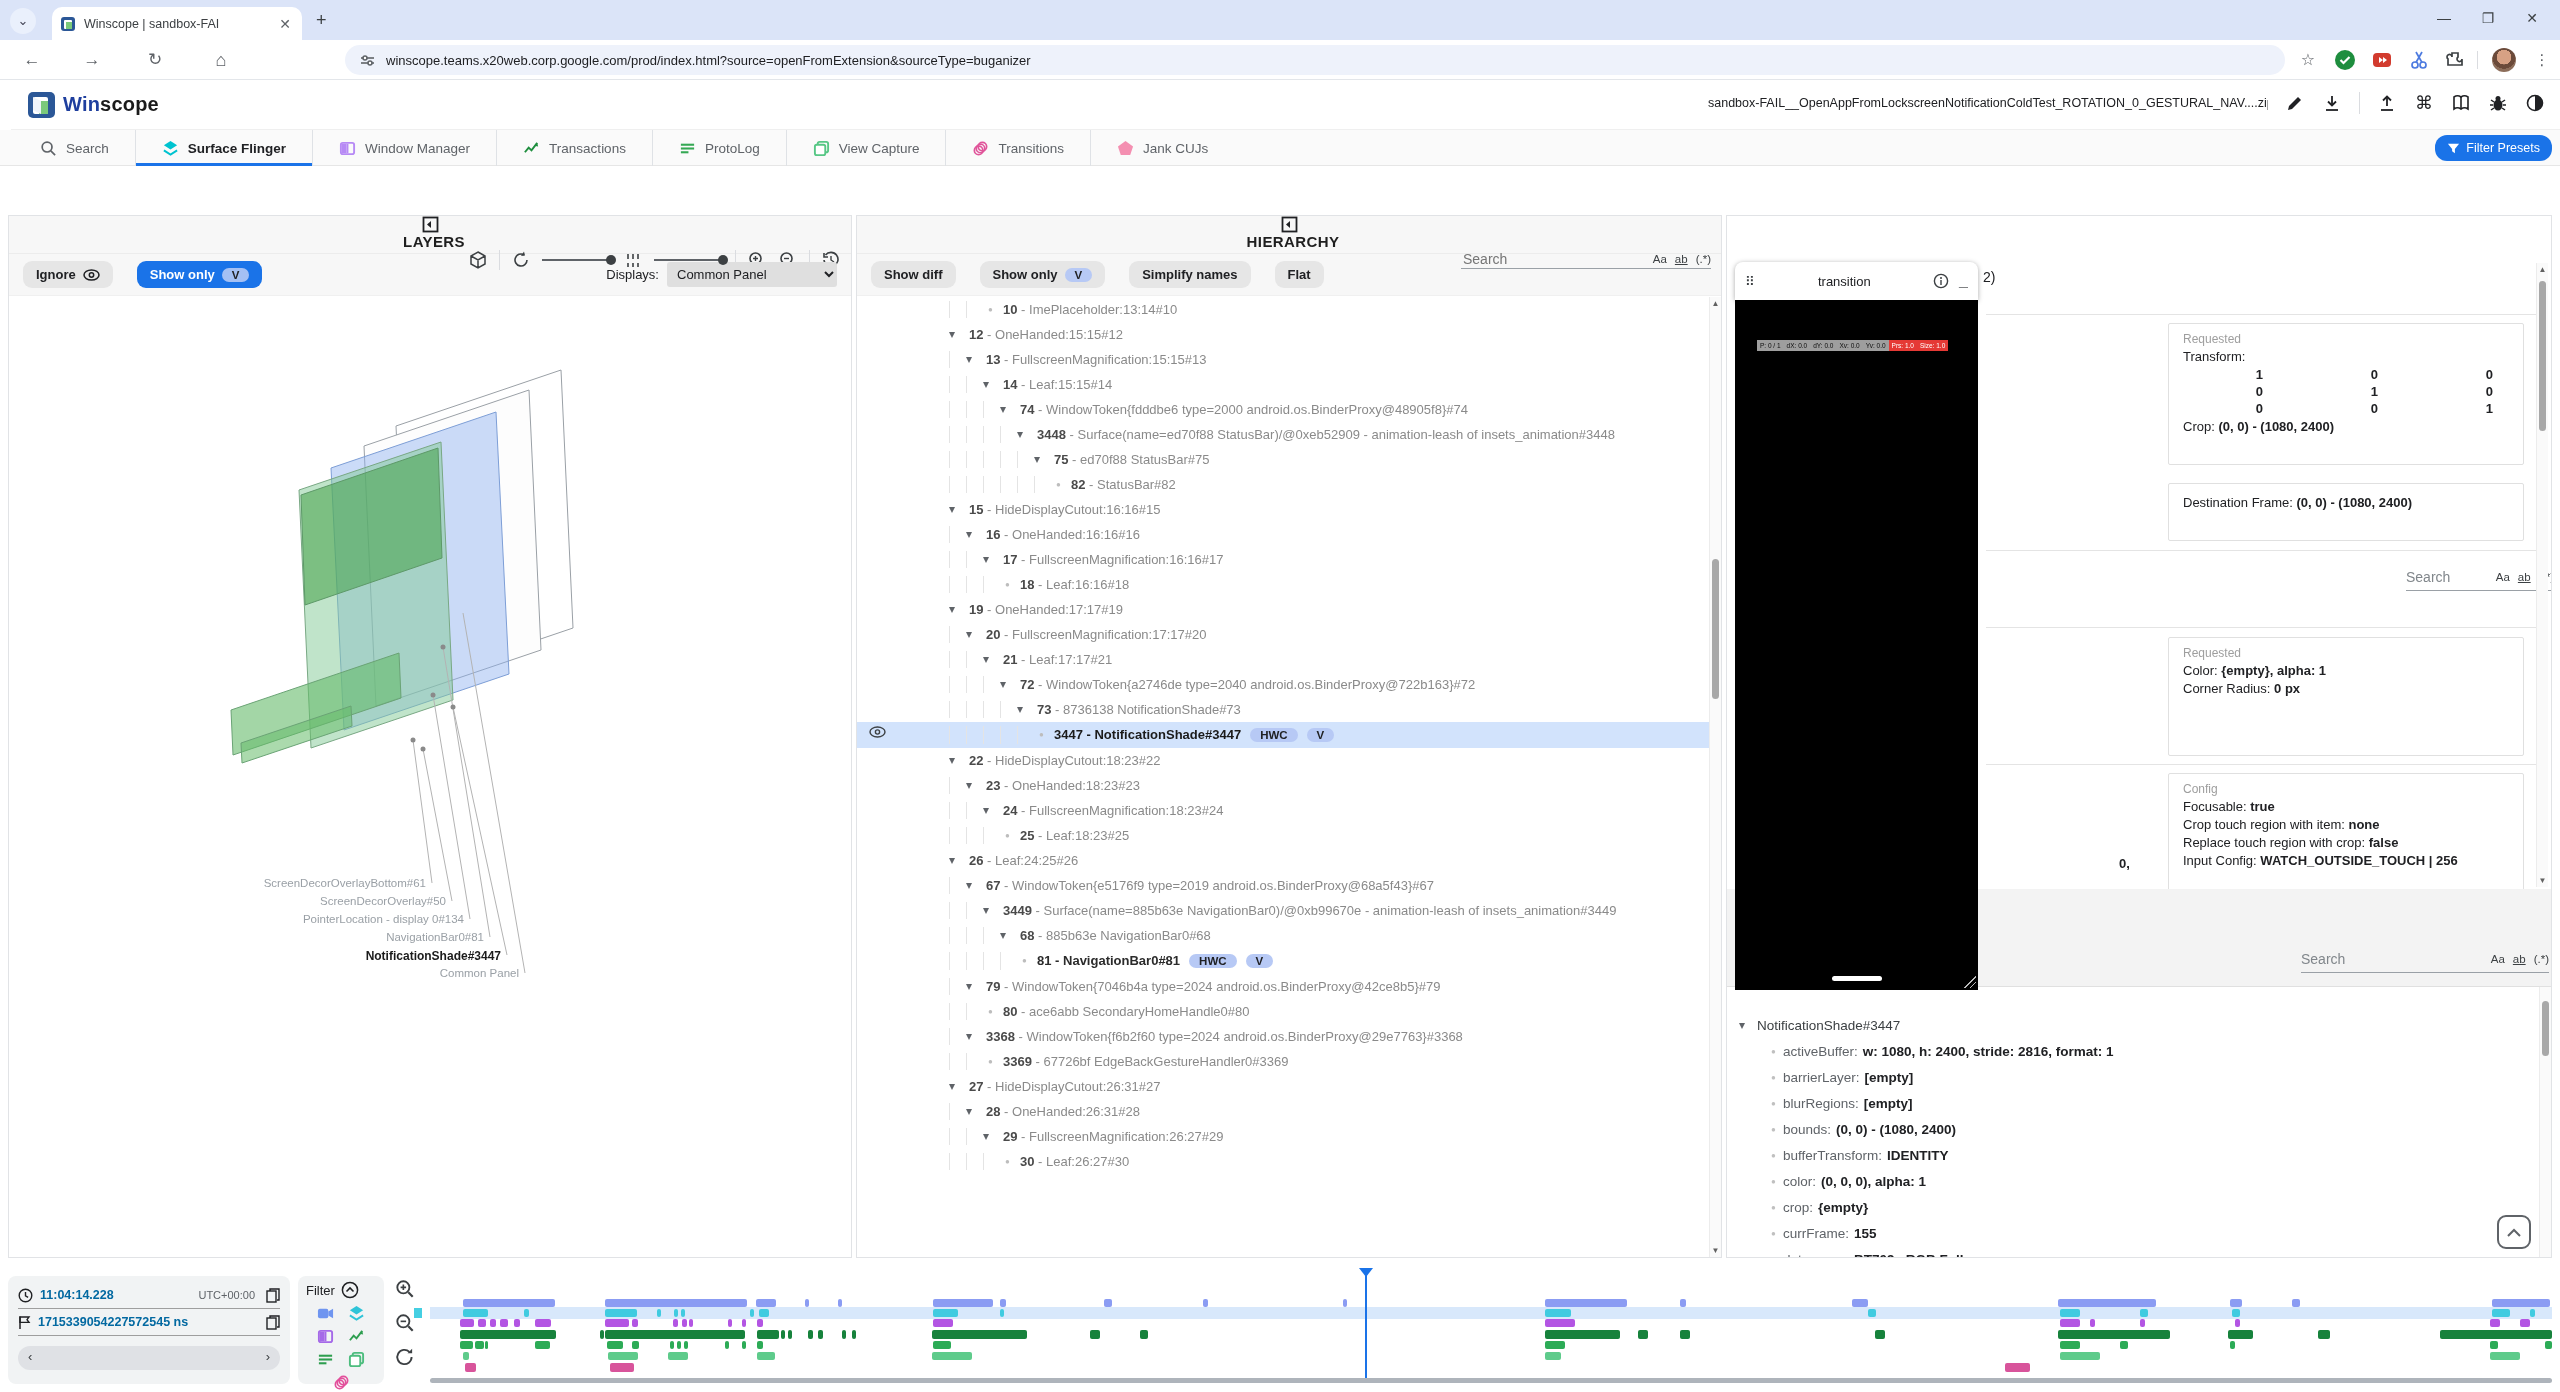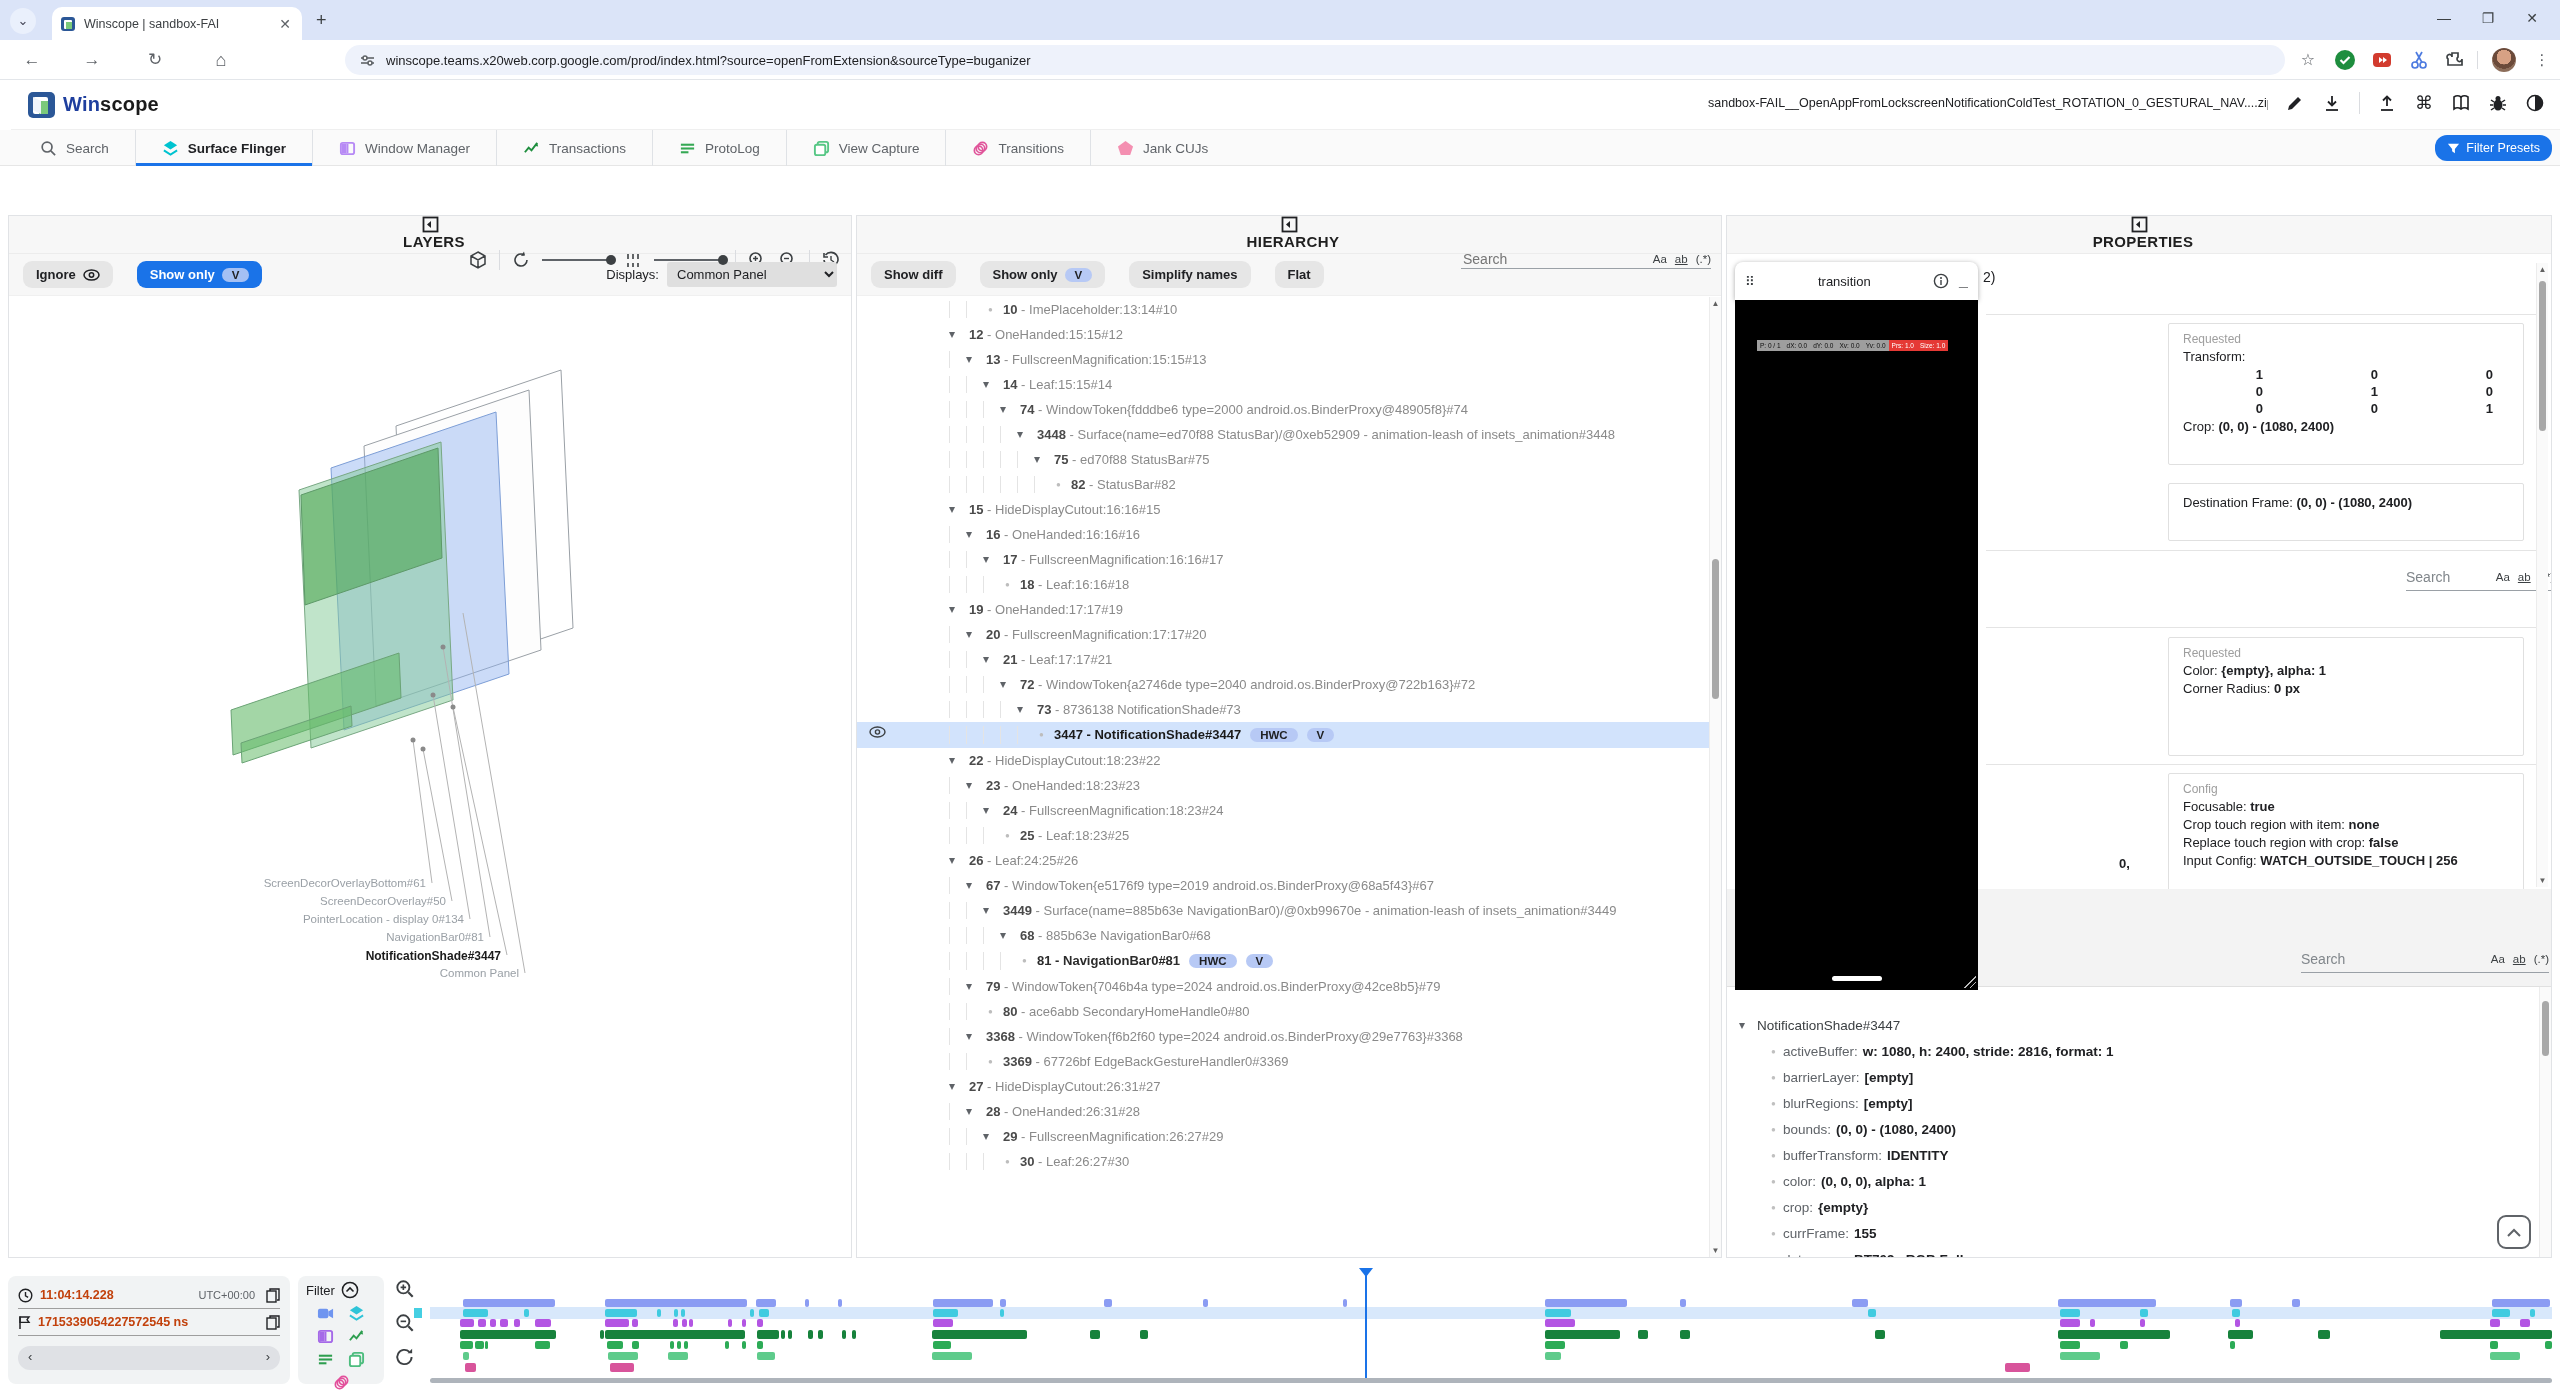--- a/index.html
+++ b/index.html
@@ -120,21 +120,21 @@
   #dbgstrip span{font-size:6.5px;line-height:11px;color:#0d0d0d;padding:0 3px;white-space:nowrap;}
   #dbgstrip span.gray{background:#9e9e9e;}
   #dbgstrip span.red{background:#e53935;color:#fff;}
   #ovpill{position:absolute;left:50%;bottom:9px;width:50px;height:5px;margin-left:-25px;background:#fff;border-radius:3px;}
   #ovresize{position:absolute;right:2px;bottom:2px;width:12px;height:12px;
       background:linear-gradient(135deg,transparent 0 50%,#bbb 50% 56%,transparent 56% 72%,#bbb 72% 78%,transparent 78%);}
   
   #timeline{position:absolute;left:0;top:1268px;width:2560px;height:124px;background:#fff;}
   #tl-left{position:absolute;left:8px;top:8px;width:282px;height:108px;background:#f1f3f4;border-radius:8px;padding:6px 10px;box-sizing:border-box;}
   .tlrow{display:flex;align-items:center;height:26px;border-bottom:1px solid #9e9e9e;gap:7px;}
-  .tlrow .tv{font-size:12.5px;font-weight:bold;color:#c2410c;text-align:right;}
+  .tlrow .tv{font-size:12.5px;font-weight:bold;color:#0369a1;text-align:right;}
   .tlrow .tz{font-size:11px;color:#5f6368;margin-left:auto;}
   .tlrow .cp{margin-left:auto;}
   .tlrow .cp2{margin-left:4px;}
   #tl-slider{margin-top:10px;height:24px;background:#dfe1e5;border-radius:12px;position:relative;}
   #tl-slider .lt,#tl-slider .rt{position:absolute;top:3px;font-size:13px;color:#3c4043;}
   #tl-slider .lt{left:10px;} #tl-slider .rt{right:10px;}
   #tl-filter{position:absolute;left:298px;top:8px;width:86px;height:108px;background:#f1f3f4;border-radius:8px;padding:5px 8px;box-sizing:border-box;}
   #tl-filter .fh{display:flex;align-items:center;gap:6px;font-size:13px;color:#202124;}
   #fgrid{display:flex;flex-wrap:wrap;gap:6px 14px;justify-content:center;margin-top:6px;}
   #fgrid .fi{width:17px;height:17px;}
@@ -753,29 +753,20 @@
           </div>
         </div>
       <div class="sbar" style="right:0;top:81px;bottom:0;">
         <span class="ar" style="top:2px;">▲</span>
         <span class="th" style="top:262px;height:140px;"></span>
         <span class="ar" style="bottom:2px;">▼</span>
       </div>
     </section>
 
     <section class="panel" id="props-panel">
-      <div class="phead">
-        <span>
-            <svg width="17" height="17" viewBox="0 0 17 17">
-              <rect x="1.5" y="1.5" width="14" height="14" fill="none" stroke="#202124" stroke-width="1.8"></rect>
-              <path d="M9 5l-4 3.5L9 12z" fill="#202124"></path>
-            </svg>
-          </span>
-        <span class="ptitle">PROPERTIES</span>
-      </div>
 
       <div class="frag" style="left:256px;top:53px;">2)</div>
 
       <div class="psep" style="top:98px;"></div>
 
       <div class="pcard" style="top:107px;height:142px;">
         <div class="lbl">Requested</div>
         <div class="pline">Transform:</div>
         <div id="matrix">
             <div class="mrow">

